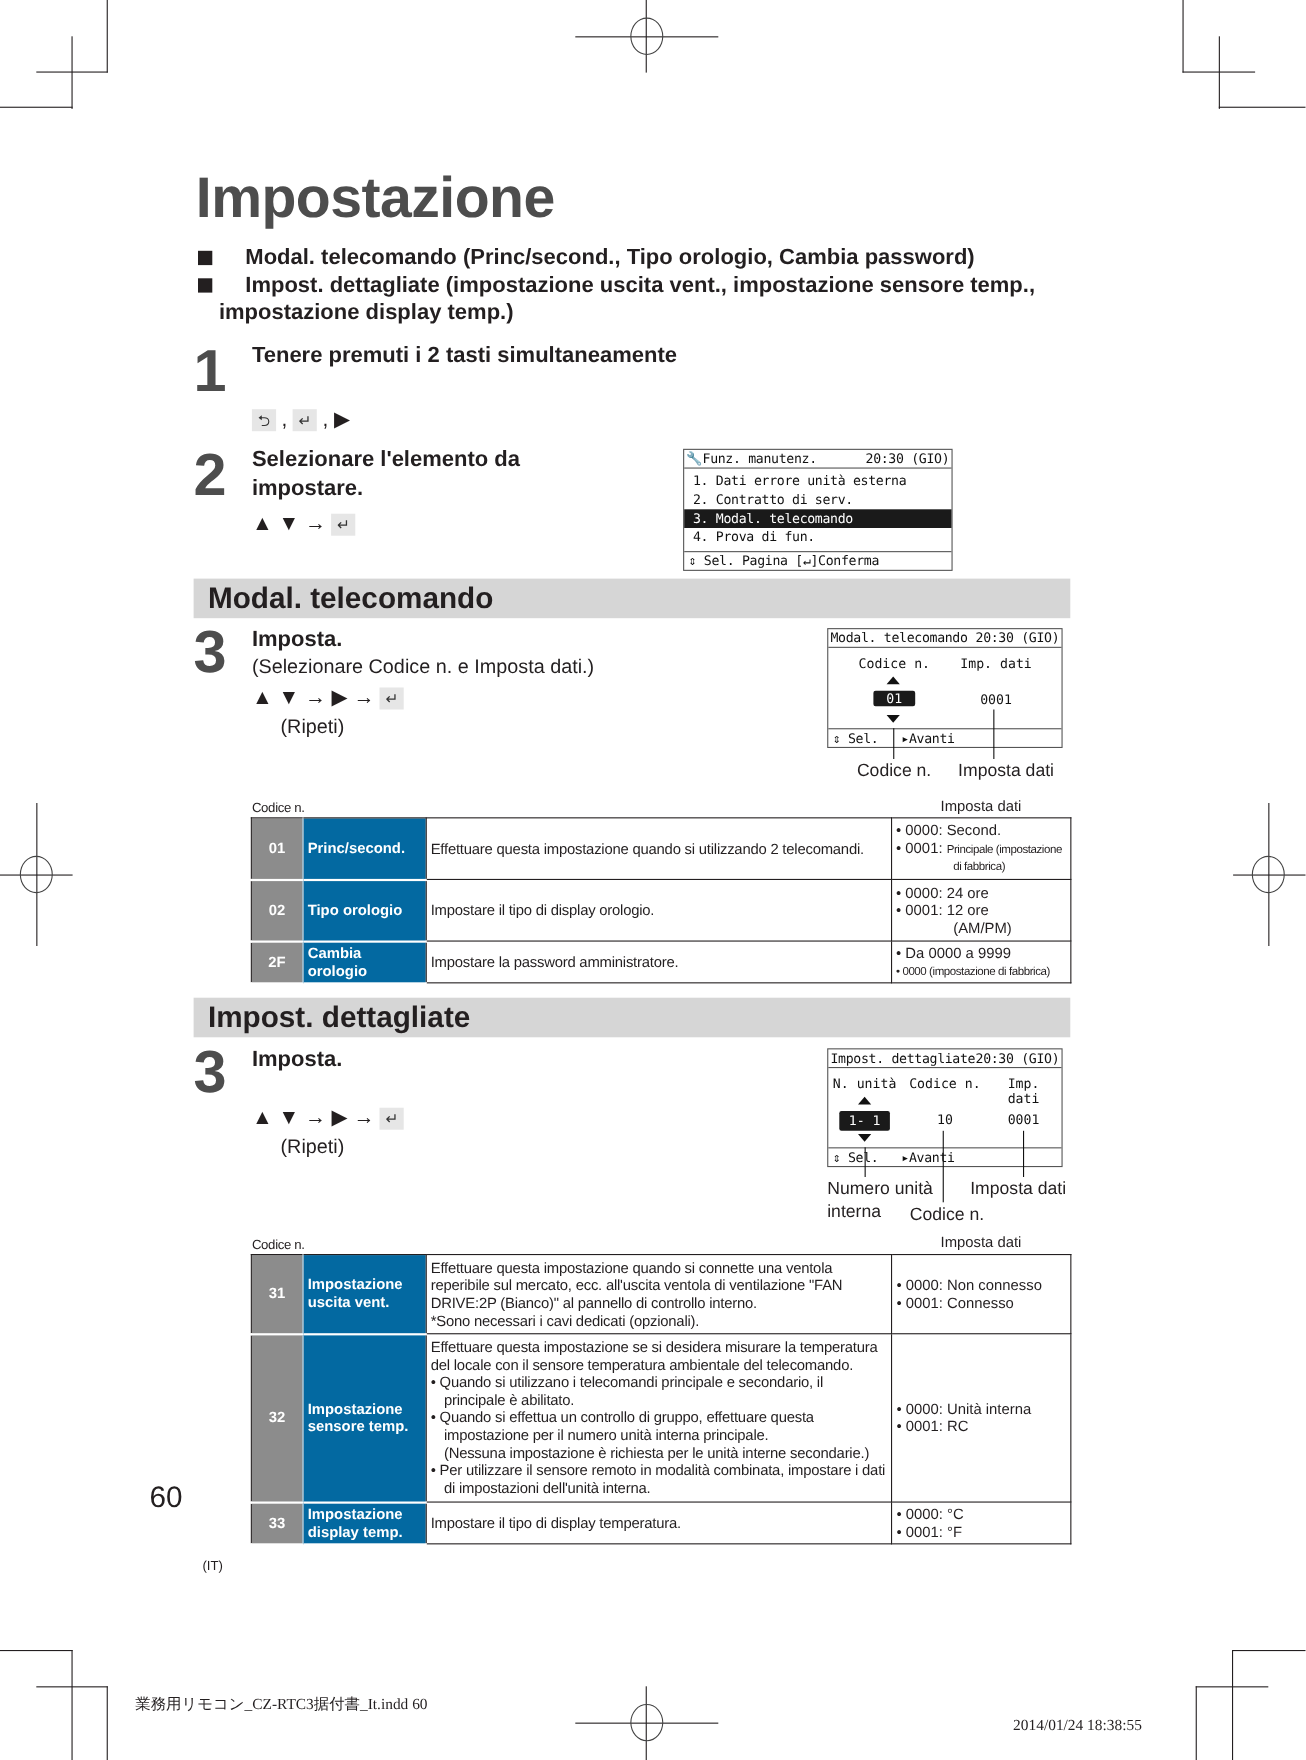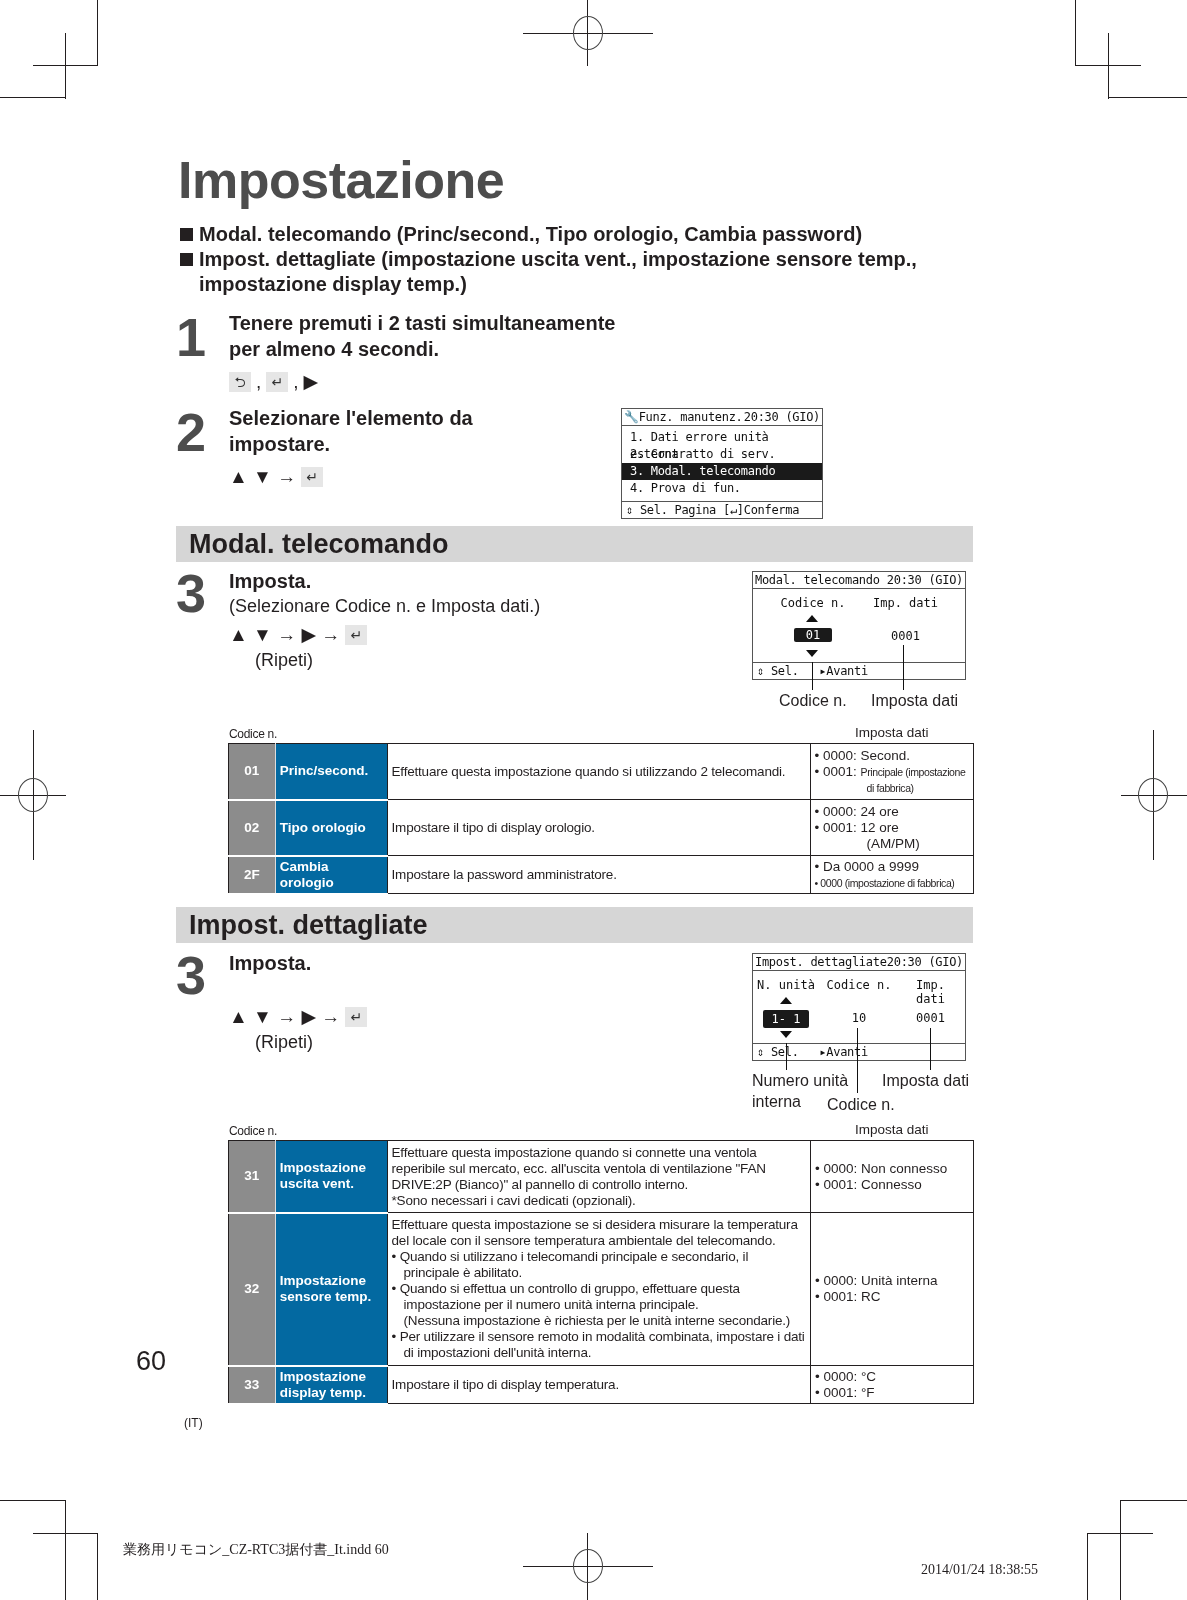--- a/index.html
+++ b/index.html
@@ -2,21 +2,21 @@
 <html><head>
 <meta charset="utf-8">
 <style>
   html, body { margin:0; padding:0; background:#ffffff; }
   body { width:1187px; height:1600px; position:relative; overflow:hidden; font-family:"Liberation Sans", sans-serif; color:#231f20; }
   .abs { position:absolute; }
   .crop { position:absolute; background:#231f20; }
   .reg-circle { position:absolute; width:30px; height:34px; border:1.3px solid #444; border-radius:50%; box-sizing:border-box; }
   .title { left:178px; top:150px; font-size:52px; font-weight:bold; color:#4d4d4d; letter-spacing:-0.5px; }
   .bullets { left:178px; top:222px; font-size:20px; font-weight:bold; line-height:25px; }
-  .bullets .b { display:flex; }
+  .bullets .b { display:flex;gap:24px; }
   .bullets .sq { display:inline-block; width:13px; height:13px; background:#231f20; margin:6px 6px 0 2px; flex:none; }
   .bullets .cont { padding-left:21px; }
   .stepnum { font-size:54px; font-weight:bold; color:#4d4d4d; line-height:54px; }
   .steph { font-size:20px; font-weight:bold; line-height:26px; }
   .stepsub { font-size:18px; line-height:24px; }
   .keys { font-size:19px; line-height:24px; display:flex; align-items:center; gap:5px; }
   .keybox { display:inline-block; width:22px; height:20px; background:#e6e6e6; text-align:center; font-size:14px; line-height:20px; color:#333; }
   .section { left:176px; width:797px; height:36px; background:#d6d6d6; font-size:27px; font-weight:bold; line-height:36px; padding-left:13px; box-sizing:border-box; }
   .lcd { position:absolute; border:1.2px solid #555; font-family:"DejaVu Sans Mono", monospace; font-size:12px; color:#111; background:#fff; box-sizing:border-box; }
   .lcd .hdr { display:flex; justify-content:space-between; border-bottom:1.2px solid #555; height:16px; line-height:16px; padding:0 2px; letter-spacing:-0.3px; }
@@ -88,41 +88,40 @@
   <div class="b">
       <span class="sq"></span>
       <span>Impost. dettagliate (impostazione uscita vent., impostazione sensore temp.,</span>
     </div>
   <div class="cont">impostazione display temp.)</div>
 </div>
 
 <div class="abs stepnum" style="left:176px;top:310px;">1</div>
 <div class="abs steph" style="left:229px;top:310px;">
   <span class="vline">Tenere premuti i 2 tasti simultaneamente</span>
-  <span class="vline">per almeno 4 secondi.</span>
 </div>
 <div class="abs keys" style="left:229px;top:370px;">
   <span class="keybox">⮌</span>
     <span>,</span>
   <span class="keybox">↵</span>
     <span>,</span>
   <span>▶</span>
 </div>
 
 <div class="abs stepnum" style="left:176px;top:405px;">2</div>
 <div class="abs steph" style="left:229px;top:405px;">
   <span class="vline">Selezionare l'elemento da</span>
   <span class="vline">impostare.</span>
 </div>
 <div class="abs keys" style="left:229px;top:465px;">
   <span>▲ ▼ →</span>
   <span class="keybox">↵</span>
 </div>
 
-<div class="lcd" style="left:621px;top:408px;width:202px;height:111px;">
+<div class="lcd" style="left:621px;top:408px;width:245px;height:111px;">
   <div class="hdr">
     <span><span>🔧</span><span>Funz. manutenz.</span></span>
     <span>20:30 (GIO)</span>
   </div>
   <div style="height:3px"></div>
   <div class="row">1. Dati errore unità esterna</div>
   <div class="row">2. Contratto di serv.</div>
   <div class="row sel">3. Modal. telecomando</div>
   <div class="row">4. Prova di fun.</div>
   <div class="ftr"><span>⇕</span> <span>Sel.   Pagina  [↵]Conferma</span></div>

